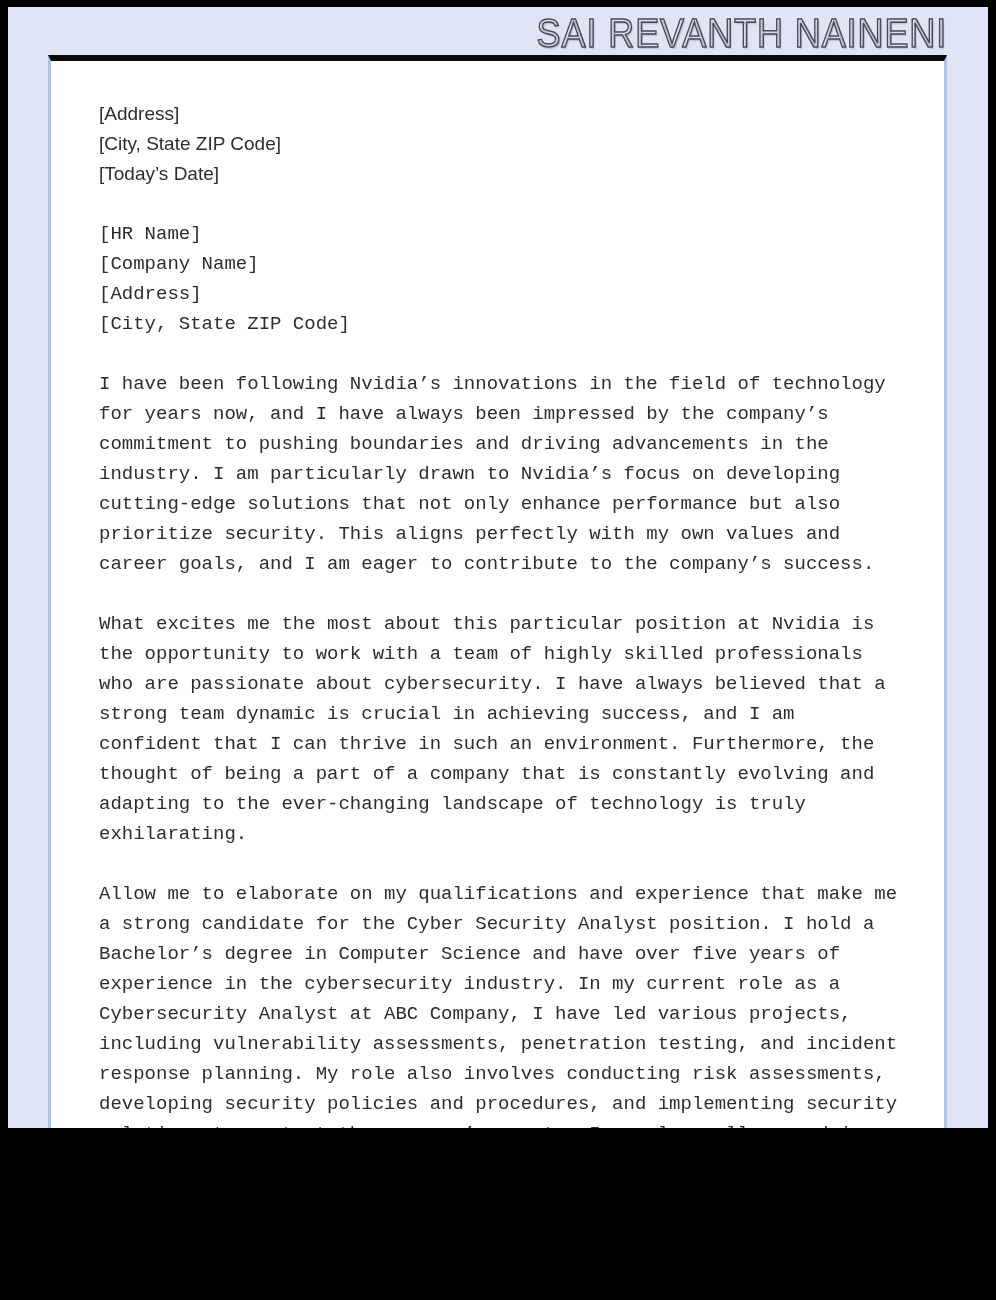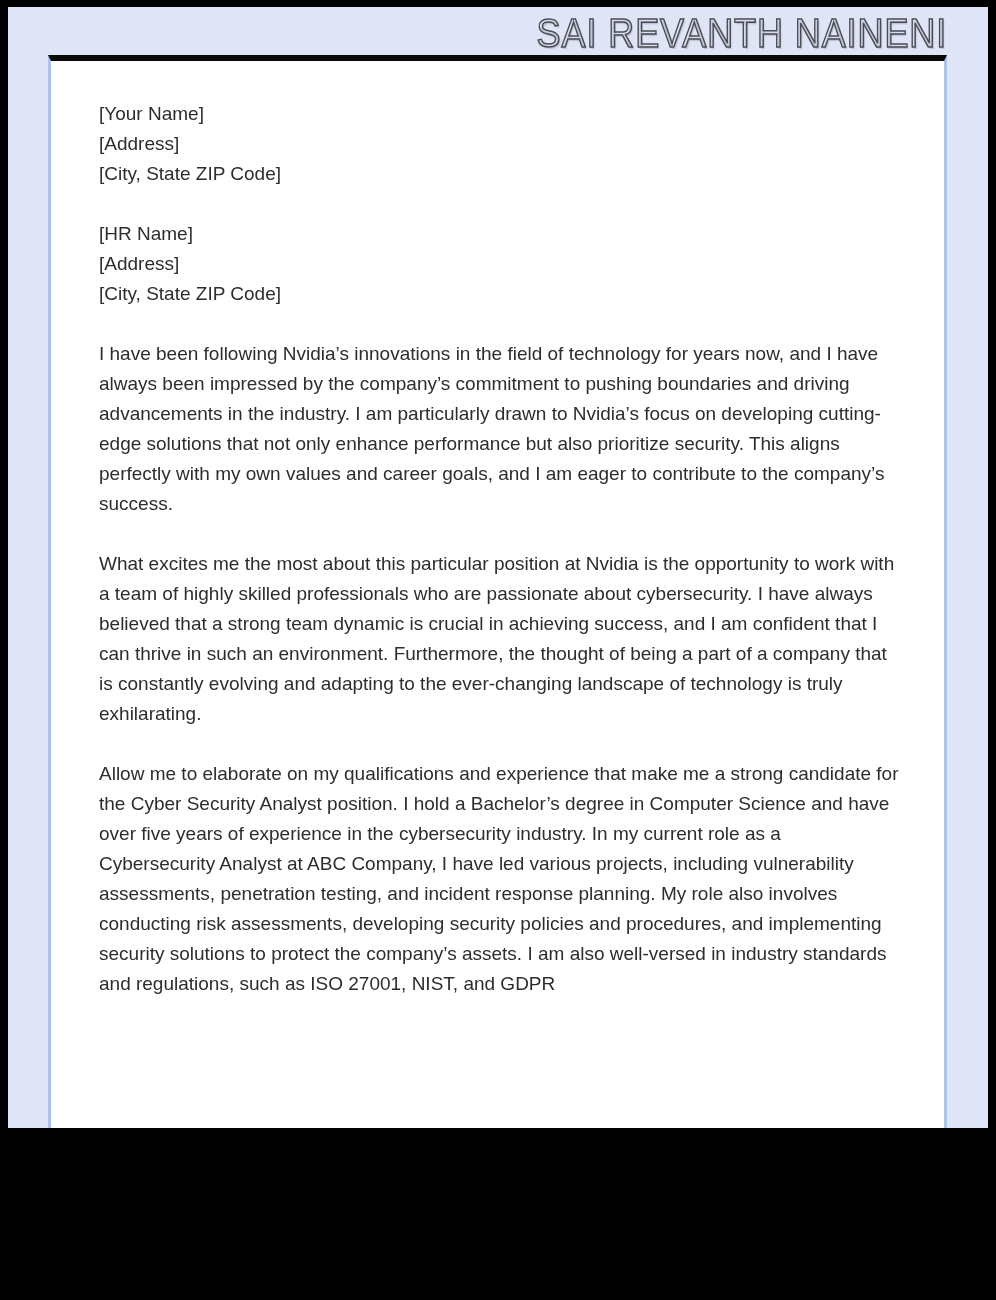--- a/index.html
+++ b/index.html
@@ -43,48 +43,49 @@
     border-top: 6px solid #0a0a0a;
     padding: 38px 44px 0 48px;
     overflow: hidden;
   }
   .letter {
     color: #2d2d2d;
     font-size: 19px;
     line-height: 30px;
   }
   .block { margin: 0; }
-  .block + .block { margin-top: 30px; }
+  .block + .block { margin-top: 30px; font-family: Liberation Mono, monospace; }
   .watermark {
     position: absolute;
     right: 5px;
     bottom: 1px;
     font-size: 15px;
     color: #8b5cf6;
     background: transparent;
   }
 </style>
 </head>
 <body>
 
 <div class="canvas">
 
   <div class="doc-title">SAI REVANTH NAINENI</div>
 
   <div class="page">
     <div class="letter">
 
       <div class="block">
-        <div>[Your Name]</div>
         <div>[Address]</div>
         <div>[City, State ZIP Code]</div>
+        <div>[Today’s Date]</div>
       </div>
 
       <div class="block">
         <div>[HR Name]</div>
+        <div>[Company Name]</div>
         <div>[Address]</div>
         <div>[City, State ZIP Code]</div>
       </div>
 
 
       <p class="block">I have been following Nvidia’s innovations in the field of technology for years now, and I have always been impressed by the company’s commitment to pushing boundaries and driving advancements in the industry. I am particularly drawn to Nvidia’s focus on developing cutting-edge solutions that not only enhance performance but also prioritize security. This aligns perfectly with my own values and career goals, and I am eager to contribute to the company’s success.</p>
       <p class="block">What excites me the most about this particular position at Nvidia is the opportunity to work with a team of highly skilled professionals who are passionate about cybersecurity. I have always believed that a strong team dynamic is crucial in achieving success, and I am confident that I can thrive in such an environment. Furthermore, the thought of being a part of a company that is constantly evolving and adapting to the ever-changing landscape of technology is truly exhilarating.</p>
       <p class="block">Allow me to elaborate on my qualifications and experience that make me a strong candidate for the Cyber Security Analyst position. I hold a Bachelor’s degree in Computer Science and have over five years of experience in the cybersecurity industry. In my current role as a Cybersecurity Analyst at ABC Company, I have led various projects, including vulnerability assessments, penetration testing, and incident response planning. My role also involves conducting risk assessments, developing security policies and procedures, and implementing security solutions to protect the company’s assets. I am also well-versed in industry standards and regulations, such as ISO 27001, NIST, and GDPR</p>
 
     </div>

